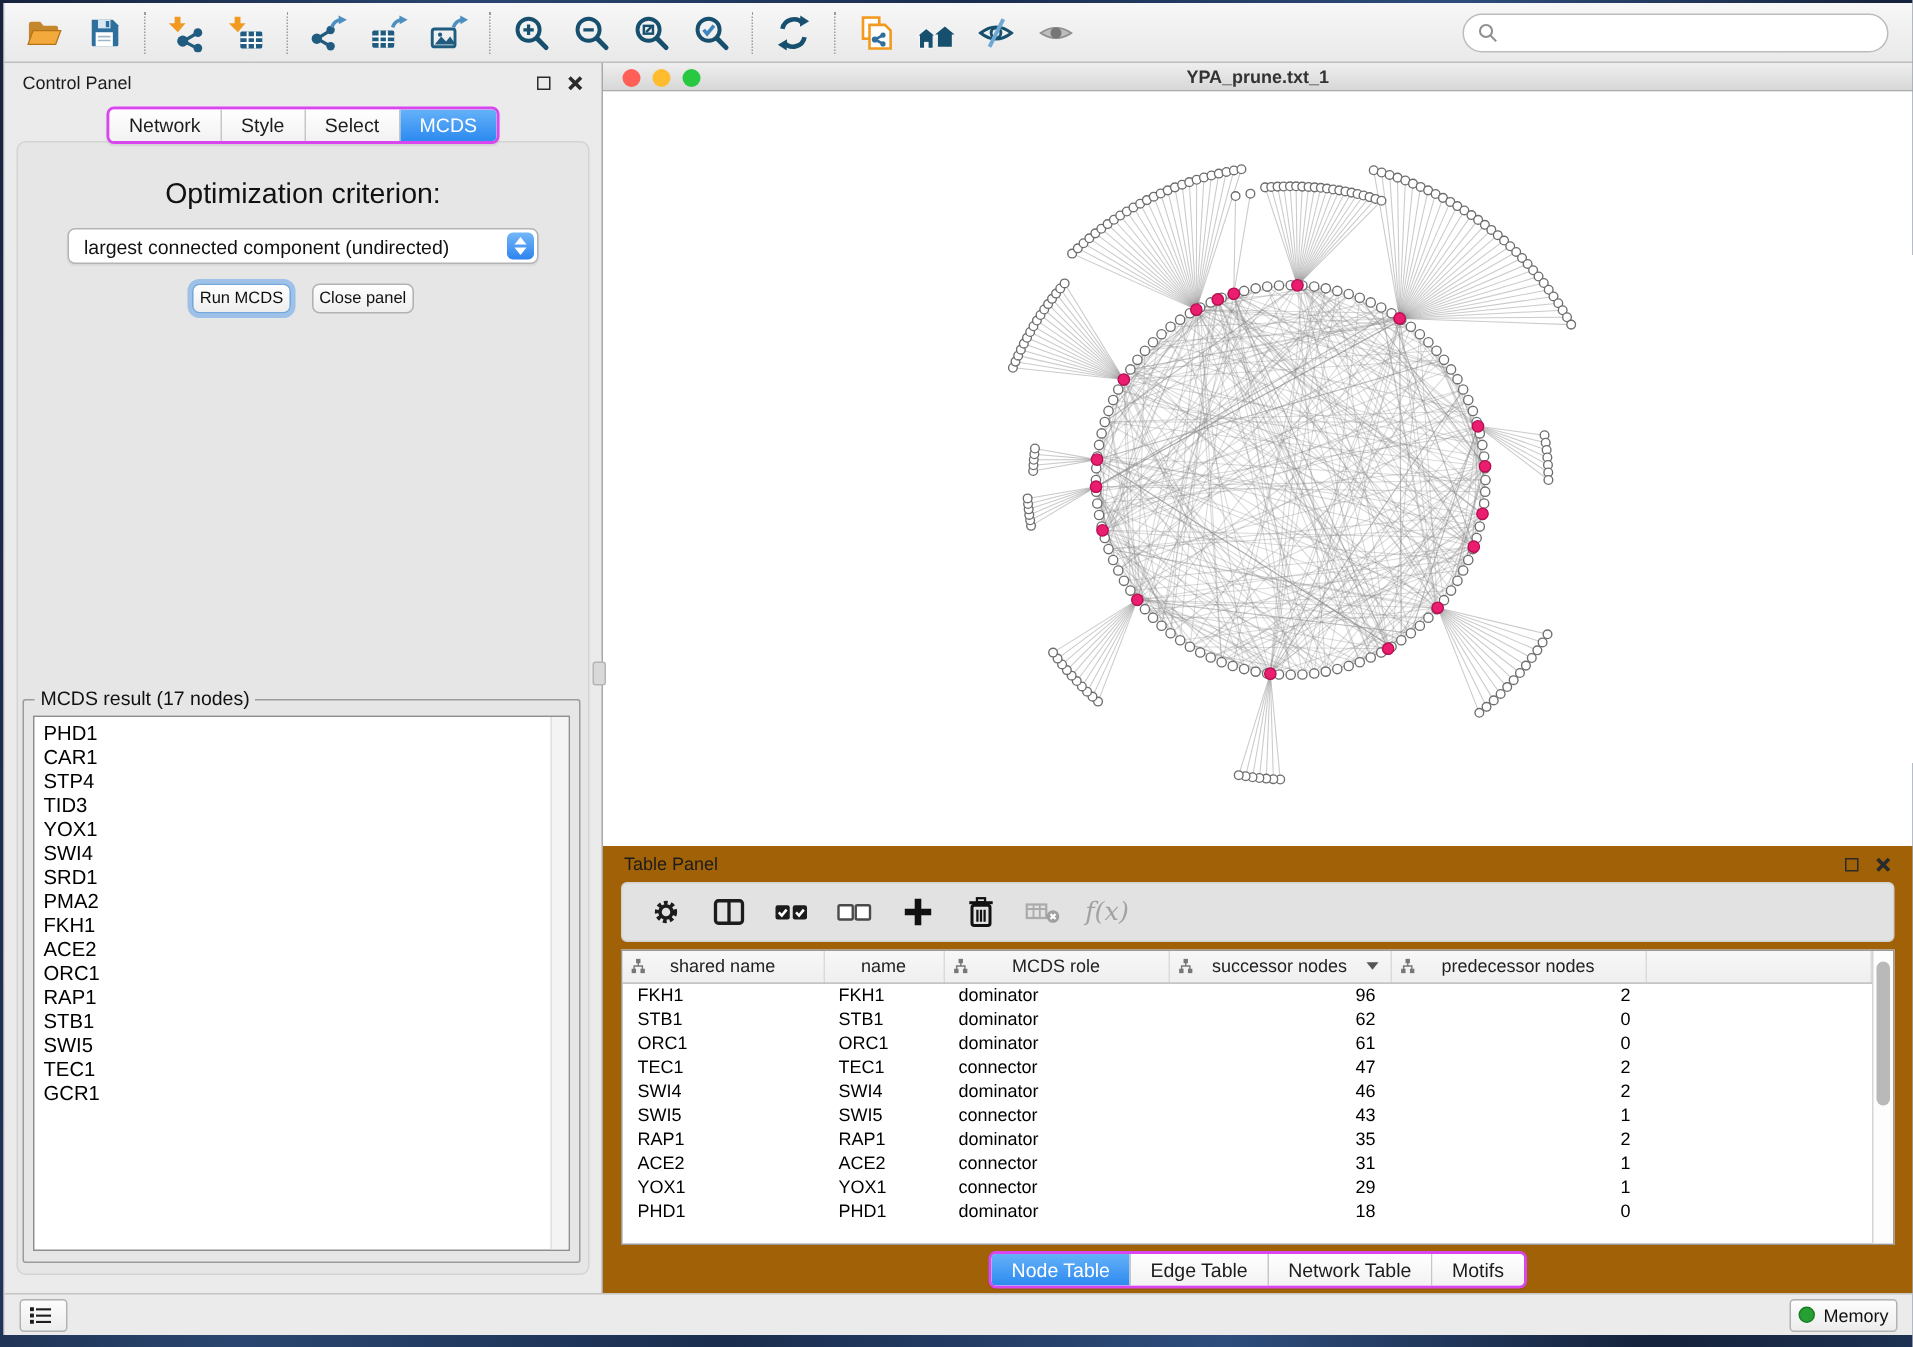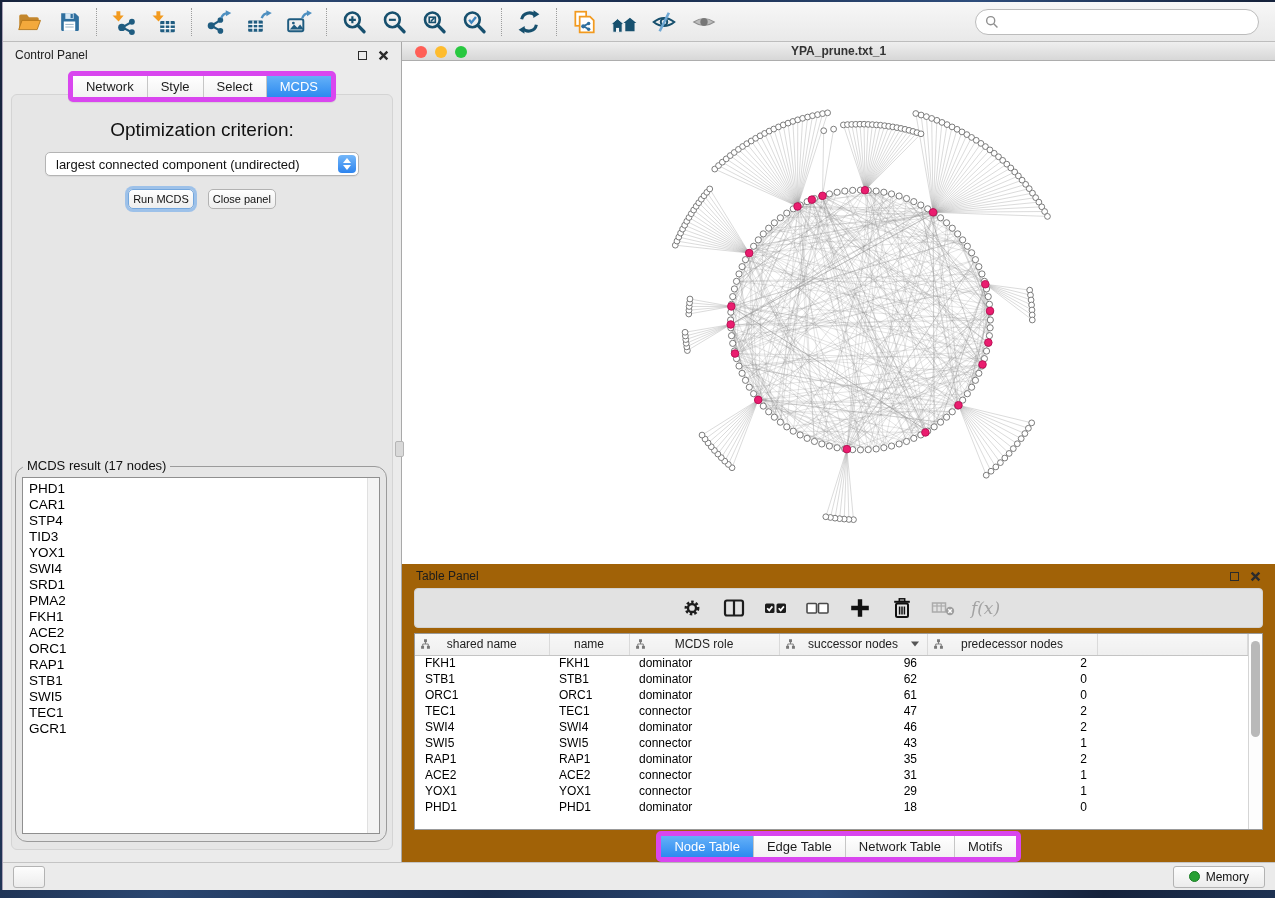--- a/index.html
+++ b/index.html
@@ -23,21 +23,21 @@
     border:1px solid #bcbcbc; border-radius:13px; display:flex; align-items:center; padding:0 9px; gap:6px; }
   
   .main { flex:1; display:flex; min-height:0; position:relative; }
   .v-handle { position:absolute; left:392px; top:399px; width:9px; height:16px; background:#d9d9d9;
     border:1px solid #b5b5b5; border-radius:2px; z-index:5; }
   
   .control-panel { width:399px; flex:0 0 399px; background:#ebebeb; border-right:1px solid #a9a9a9; position:relative; }
   .panel-head { height:26px; display:flex; align-items:center; padding:0 12px; font-size:12px; color:#1c1c1c; }
   .win-ctls { margin-left:auto; display:flex; gap:11px; align-items:center; }
   .cp-tabs-row { position:absolute; left:0; right:0; top:29px; display:flex; justify-content:center; z-index:2; }
-  .seg { display:inline-flex; border:5px solid #d946ef; border-radius:5px; overflow:hidden;
+  .seg { display:inline-flex; border:2px solid #d946ef; border-radius:5px; overflow:hidden;
     background:#fff; box-shadow:0 1px 1px rgba(0,0,0,.08); }
   .seg .seg-btn { border:none; background:linear-gradient(#ffffff,#f2f2f2); padding:3px 13px;
     font-size:13px; color:#1c1c1c; border-right:1px solid #c6c6c6; cursor:default; font-family:inherit; }
   .seg .seg-btn:last-child { border-right:none; }
   .seg .seg-btn.active { background:linear-gradient(#64b1f8,#2d8af0); color:#fff; }
   .cp-body { position:absolute; left:8px; right:8px; top:52px; bottom:12px;
     background:#e6e6e6; border:1px solid #d4d4d4; border-radius:6px; }
   .opt-label { text-align:center; margin-top:24px; font-size:19px; color:#111; }
   .select { position:relative; width:314px; height:24px; margin:11px auto 0; background:#fff;
     border:1px solid #b4b4b4; border-radius:5px; display:flex; align-items:center;
@@ -46,62 +46,62 @@
     background:linear-gradient(#74b7f9,#2d84ee); display:flex; flex-direction:column;
     align-items:center; justify-content:center; gap:2px; }
   .stepper i { width:0; height:0; border-left:4px solid transparent; border-right:4px solid transparent; }
   .stepper .up   { border-bottom:5px solid #fff; }
   .stepper .down { border-top:5px solid #fff; }
   .btn-row { display:flex; justify-content:center; gap:14px; margin-top:13px; }
   .push-btn { background:linear-gradient(#ffffff,#ededed); border:1px solid #b2b2b2; border-radius:5px;
     padding:3px 4px; font-size:11px; color:#111; font-family:inherit; }
   .push-btn.focused { box-shadow:0 0 0 3px rgba(108,168,235,.6); border-color:#74a7dd; }
   .groupbox { position:absolute; left:12px; right:14px; top:424px; bottom:20px;
-    border:1px solid #9b9b9b; border-radius:12px; z-index:3; }
+    border:1px solid #9b9b9b; border-radius:2px; z-index:3; }
   .groupbox .legend { position:absolute; top:-9px; left:7px; background:#e6e6e6; padding:0 4px;
     font-size:13px; color:#111; }
   .listbox { position:absolute; left:6px; right:6px; top:10px; bottom:7px; background:#fff;
     border:1px solid #8f8f8f; overflow:hidden; }
   .lb-scroll { position:absolute; top:0; bottom:0; right:0; width:12px; background:#f4f4f4; border-left:1px solid #e0e0e0; }
   .lb-items { padding:3px 6px; font-size:13.5px; color:#000; line-height:16px; }
   
   .right-col { flex:1; display:flex; flex-direction:column; min-width:0; }
   .net-window { height:522px; flex:0 0 522px; display:flex; flex-direction:column; }
   .net-titlebar { height:19px; flex:0 0 19px; background:linear-gradient(#efefef,#d7d7d7);
     border-bottom:1px solid #adadad; position:relative; display:flex; align-items:center; }
   .lights { position:absolute; left:13px; top:3.5px; display:flex; gap:8px; }
   .light { width:12px; height:12px; border-radius:50%; }
   .net-title { margin:0 auto; font-size:12px; font-weight:bold; color:#333; }
   .net-canvas { flex:1; background:#fff; position:relative; }
   .net-canvas svg { position:absolute; inset:0; }
   
   .table-panel { flex:1; background:#a16207; display:flex; flex-direction:column; padding:0 12px; min-height:0; }
   .tp-toolbar { height:40px; flex:0 0 40px; background:#e2e2e2; border:1px solid #d2d2d2; border-radius:4px;
-    display:flex; align-items:center; gap:8px; padding:0 12px;justify-content:center; }
+    display:flex; align-items:center; gap:8px; padding:0 12px; }
   .tp-icon-btn { width:34px; height:30px; display:flex; align-items:center; justify-content:center; }
   .fx { font-family:"DejaVu Serif", serif; font-style:italic; font-size:17px; color:#a2a2a2; }
   .tbl-wrap { flex:1; margin-top:5px; background:#fff; border:1px solid #999; display:flex; min-height:0; overflow:hidden; }
   .tbl-area { flex:1; overflow:hidden; }
   table.node-table { width:100%; border-collapse:collapse; table-layout:fixed; font-size:12px; color:#000; }
   table.node-table th { height:21px; background:linear-gradient(#f7f7f7,#efefef);
     border-bottom:1px solid #c4c4c4; border-right:1px solid #dadada; font-weight:normal; font-size:12px; color:#222; }
   .th-inner { display:flex; align-items:center; justify-content:center; gap:6px; padding:0 4px; position:relative; }
   .th-tree { position:absolute; left:5px; top:50%; transform:translateY(-50%); }
   .th-sort { width:0; height:0; border-left:4px solid transparent; border-right:4px solid transparent;
     border-top:5px solid #555; position:absolute; right:8px; top:50%; transform:translateY(-50%); }
   table.node-table td { height:16px; padding:0 10px; white-space:nowrap; overflow:hidden; }
   td.num { text-align:right; }
   .vscroll { width:14px; flex:0 0 14px; border-left:1px solid #d5d5d5; background:#fdfdfd; position:relative; }
   .vthumb { position:absolute; top:7px; left:2px; width:9px; height:96px; background:#b9b9b9; border-radius:5px; }
   .tp-tabs { height:32px; flex:0 0 32px; display:flex; align-items:center; justify-content:center; }
   
   .statusbar { height:28px; flex:0 0 28px; background:#ebebeb; border-top:1px solid #c4c4c4;
     display:flex; align-items:center; padding:0 10px; }
   .sb-btn { height:22px; border:1px solid #b3b3b3; border-radius:3px; background:linear-gradient(#fdfdfd,#ececec);
-    display:flex; align-items:center; justify-content:space-between; gap:6px; padding:0 15px; font-size:12px; color:#111; }
+    display:flex; align-items:center; justify-content:space-between; gap:6px; padding:0 5px; font-size:12px; color:#111; }
   .mem-dot { width:11px; height:11px; border-radius:50%; background:#27a033; border:1px solid #1a7d24; }
   .float-glyph { width:9px; height:9px; border:1.5px solid #2b2b2b; display:inline-block; }
 </style>
 </head>
 <body>
 
 <div class="app">
 
   <div class="toolbar">
     <div class="tb-btn">

